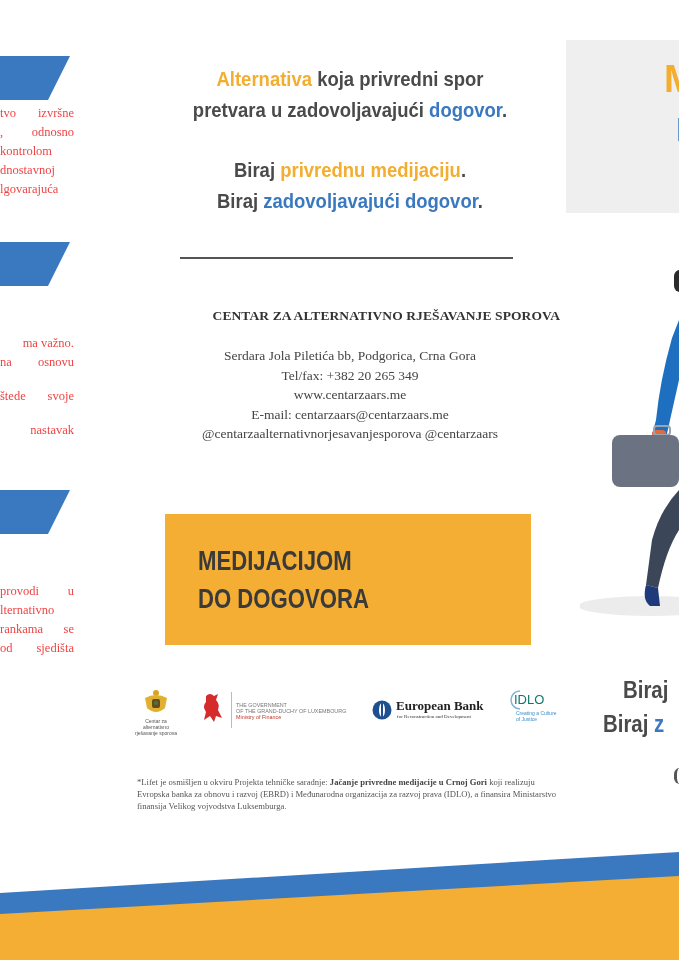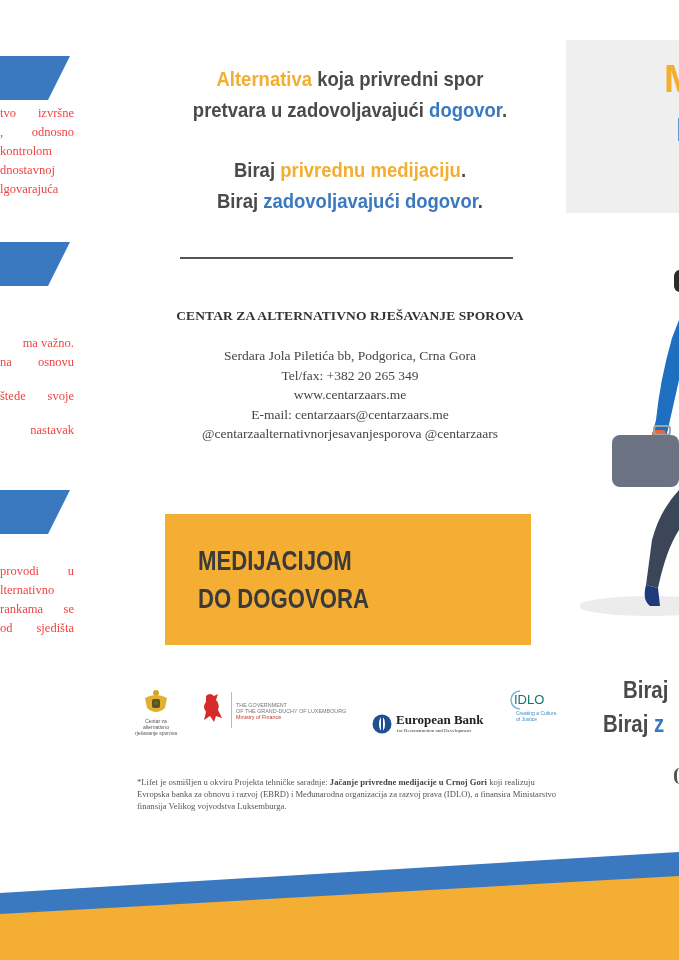--- a/index.html
+++ b/index.html
@@ -27,21 +27,21 @@
     transform: scaleX(0.88); transform-origin: center;
   }
   .orange { color: #f3ad2f; }
   .blue { color: #3a78c0; }
 
   .divider {
     position: absolute; left: 180px; top: 257px; width: 333px; height: 1.5px;
     background: #555;
   }
   .org-name {
-    position: absolute; left: 140px; width: 420px; top: 308px; text-align: center;
+    position: absolute; left: 140px; width: 420px; top: 308px; text-align: right;
     font-family: "Liberation Serif", serif; font-weight: bold; font-size: 13.5px;
     color: #333; letter-spacing: 0.1px;
   }
   .contact {
     position: absolute; left: 140px; width: 420px; top: 346px; text-align: center;
     font-family: "Liberation Serif", serif; font-size: 13.5px; line-height: 19.5px; color: #444;
   }
 
   .cta {
     position: absolute; left: 165px; top: 514px; width: 366px; height: 131px;
@@ -97,21 +97,21 @@
   <div class="left-text" style="top:334px; left:0; width:74px;">
     <div style="text-align-last:right;">ma važno.</div>
     <div>na osnovu</div>
     <div style="height:15px"></div>
     <div>štede svoje</div>
     <div style="height:15px"></div>
     <div style="word-spacing:10px; text-align-last:right;">nastavak</div>
   </div>
 
   <div class="banner" style="top:490px;"></div>
-  <div class="left-text" style="top:562px; left:0; width:74px;">
+  <div class="left-text" style="top:582px; left:0; width:74px;">
     <div>provodi u</div>
     <div>lternativno</div>
     <div>rankama se</div>
     <div>od sjedišta</div>
   </div>
 </div>
 
 <div>
   <div class="headline" style="top:63px;">
     <div>
@@ -168,21 +168,21 @@
         <path d="M6 4 Q10 0 14 4 L18 2 L16 8 Q20 12 18 18 L22 26 L16 24 L14 30 L10 24 L4 28 L6 20 Q2 14 6 10 Z" fill="#d62b2b"></path>
       </svg>
       <div style="position:absolute; left:31px; top:0; width:1px; height:36px; background:#bbb;"></div>
       <div class="logo-small-text" style="position:absolute; left:36px; top:10px; font-size:5.4px; color:#777;">
         <div>THE GOVERNMENT</div>
         <div>OF THE GRAND-DUCHY OF LUXEMBOURG</div>
         <div style="color:#c0392b;">Ministry of Finance</div>
       </div>
     </div>
 
-    <div class="logo" style="left:242px; top:24px; width:125px; height:30px;">
+    <div class="logo" style="left:242px; top:10px; width:125px; height:30px;">
       <svg width="20" height="20" viewBox="0 0 20 20" style="position:absolute; left:0; top:2px;">
         <circle cx="10" cy="10" r="9.5" fill="#1d4f91"></circle>
         <ellipse cx="10" cy="10" rx="3" ry="7" fill="#ffffff"></ellipse>
         <rect x="9" y="2" width="2" height="16" fill="#1d4f91"></rect>
       </svg>
       <div style="position:absolute; left:24px; top:0; font-family:'Liberation Serif', serif; font-weight:bold; font-size:13px; color:#222; white-space:nowrap;">European Bank</div>
       <div class="logo-small-text" style="position:absolute; left:25px; top:16px; font-size:5px; font-family:'Liberation Serif', serif; color:#333; white-space:nowrap;">for Reconstruction and Development</div>
     </div>
 
     <div class="logo" style="left:378px; top:2px; width:52px; height:44px;">

